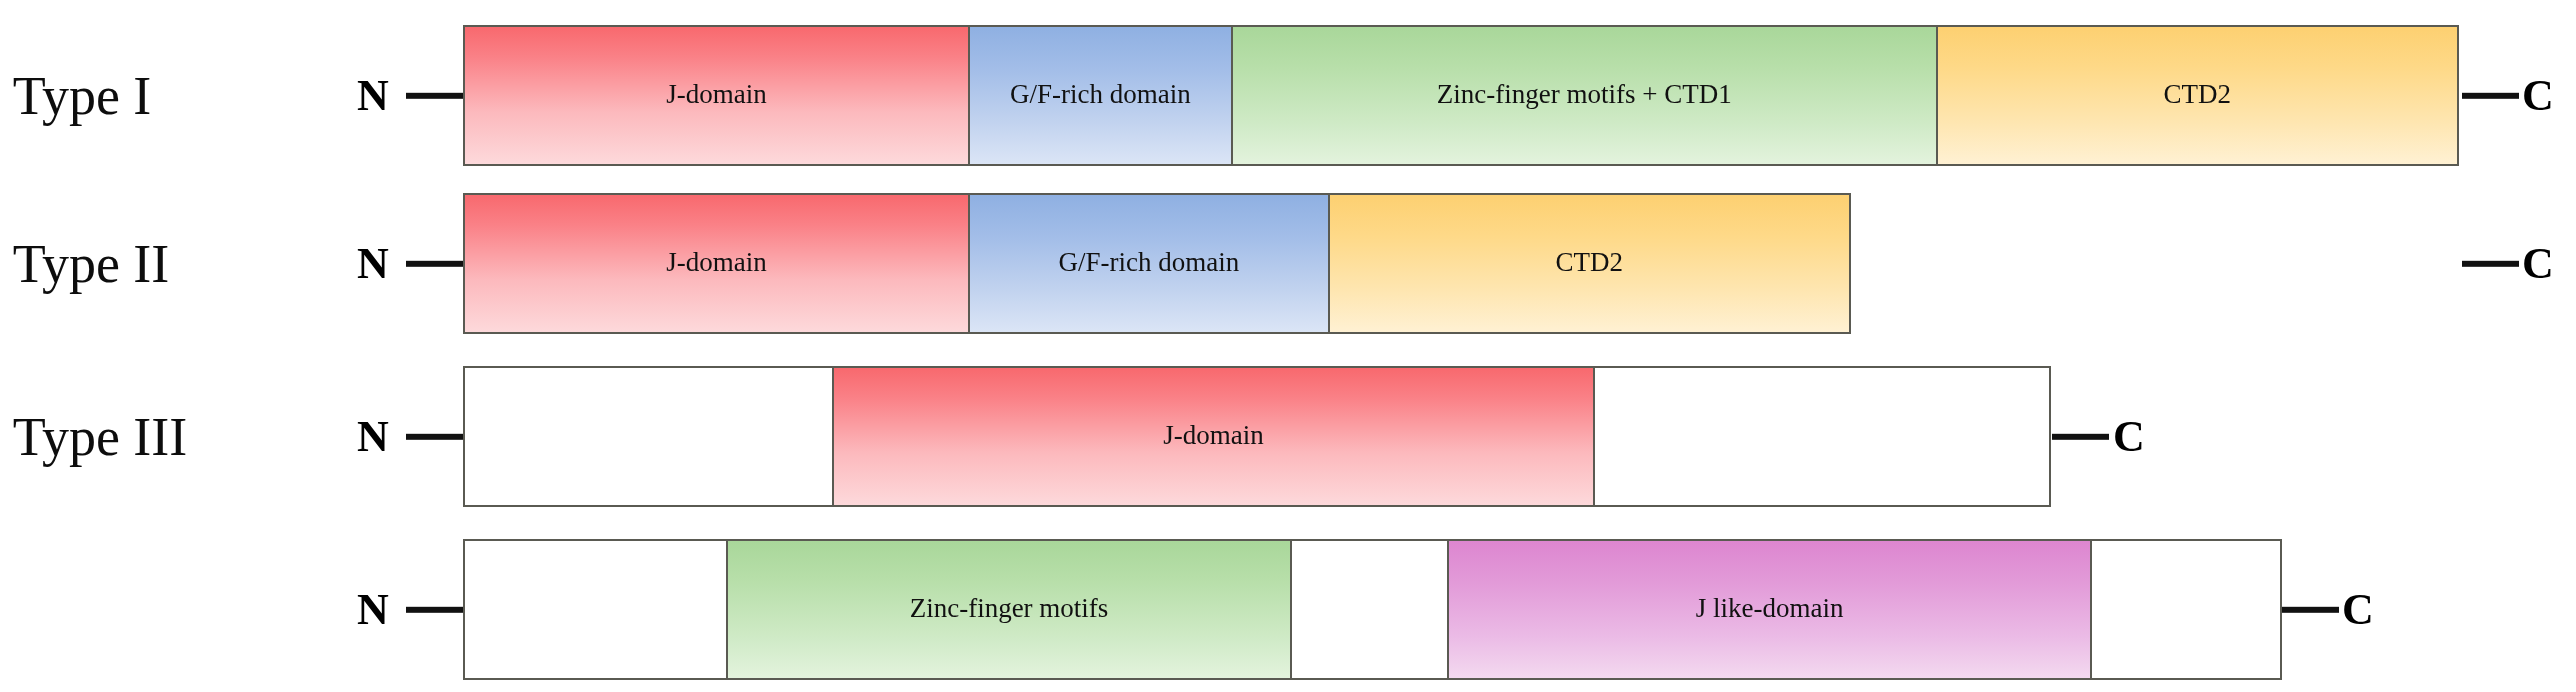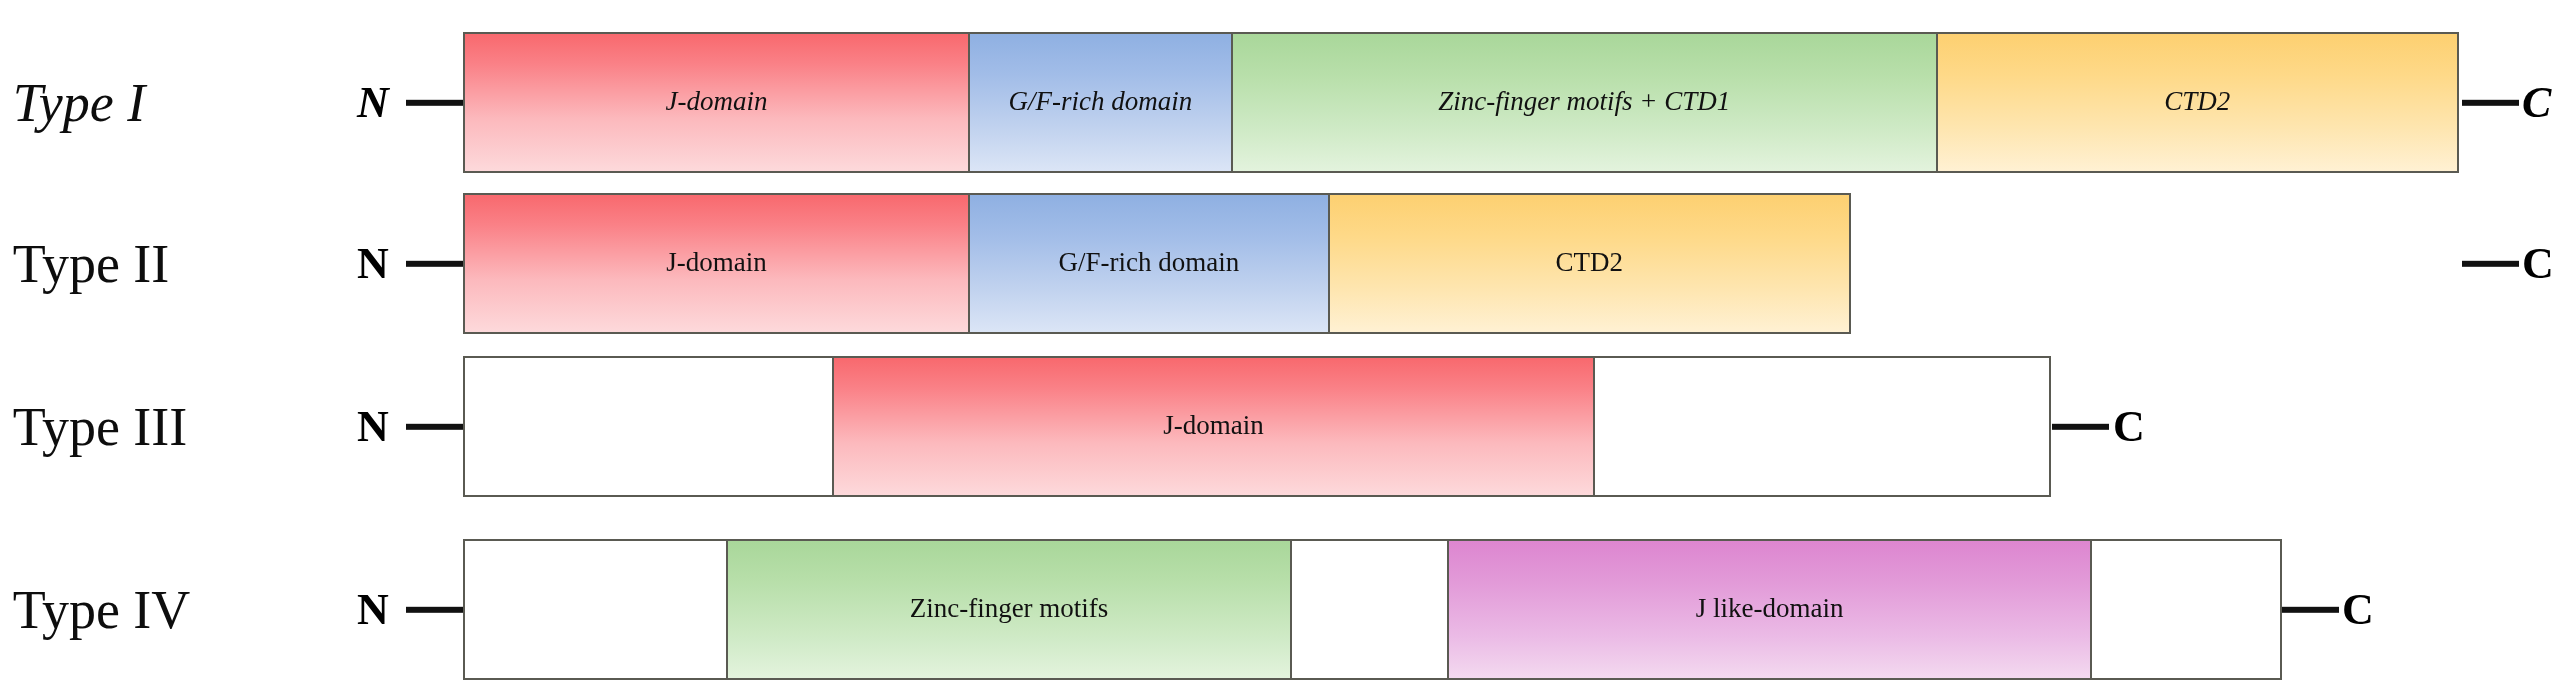--- a/index.html
+++ b/index.html
@@ -1,22 +1,22 @@
 <!DOCTYPE html>
 <html style="font-size:11.3px"><head>
 <meta charset="utf-8">
 <style>
   html,body{margin:0;padding:0;background:#ffffff;}
   body{width:2576px;height:692px;font-family:"Liberation Serif",serif;overflow:hidden;}
   #stage{position:relative;width:2576px;height:692px;background:#fff;}
 
   .row{position:absolute;left:0;width:2576px;height:173px;}
-  .row-1{top:16px;font-style:italic;}
+  .row-1{top:9px;}
   .row-2{top:177px;}
-  .row-3{top:340px;}
+  .row-3{top:350px;}
   .row-4{top:523px;}
 
   .type-label{
     position:absolute;left:12.7px;top:50%;transform:translateY(-50%);
     font-size:54px;line-height:1;color:#0d0d0d;white-space:nowrap;
     font-family:"Liberation Serif",serif;font-weight:400;
   }
 
   .term{
     position:absolute;top:50%;transform:translateY(-50%);
@@ -120,21 +120,20 @@
         </div>
       <div class="seg c-white" style="width:458px;">
           <span class="txt"></span>
         </div>
     </div>
     <div class="leader-c" style="left:2052px;width:57px;"></div>
     <div class="term" style="left:2113px;">C</div>
   </div>
 
   <div class="row row-4">
-    <div class="type-label">Type IV</div>
     <div class="term term-n">N</div>
     <div class="leader leader-n"></div>
     <div class="bar" style="left:463px;width:1819px;">
       <div class="seg c-white" style="width:268px;">
           <span class="txt"></span>
         </div>
       <div class="seg c-green" style="width:572px;">
           <span class="txt">Zinc-finger motifs</span>
         </div>
       <div class="seg c-white" style="width:161px;">

